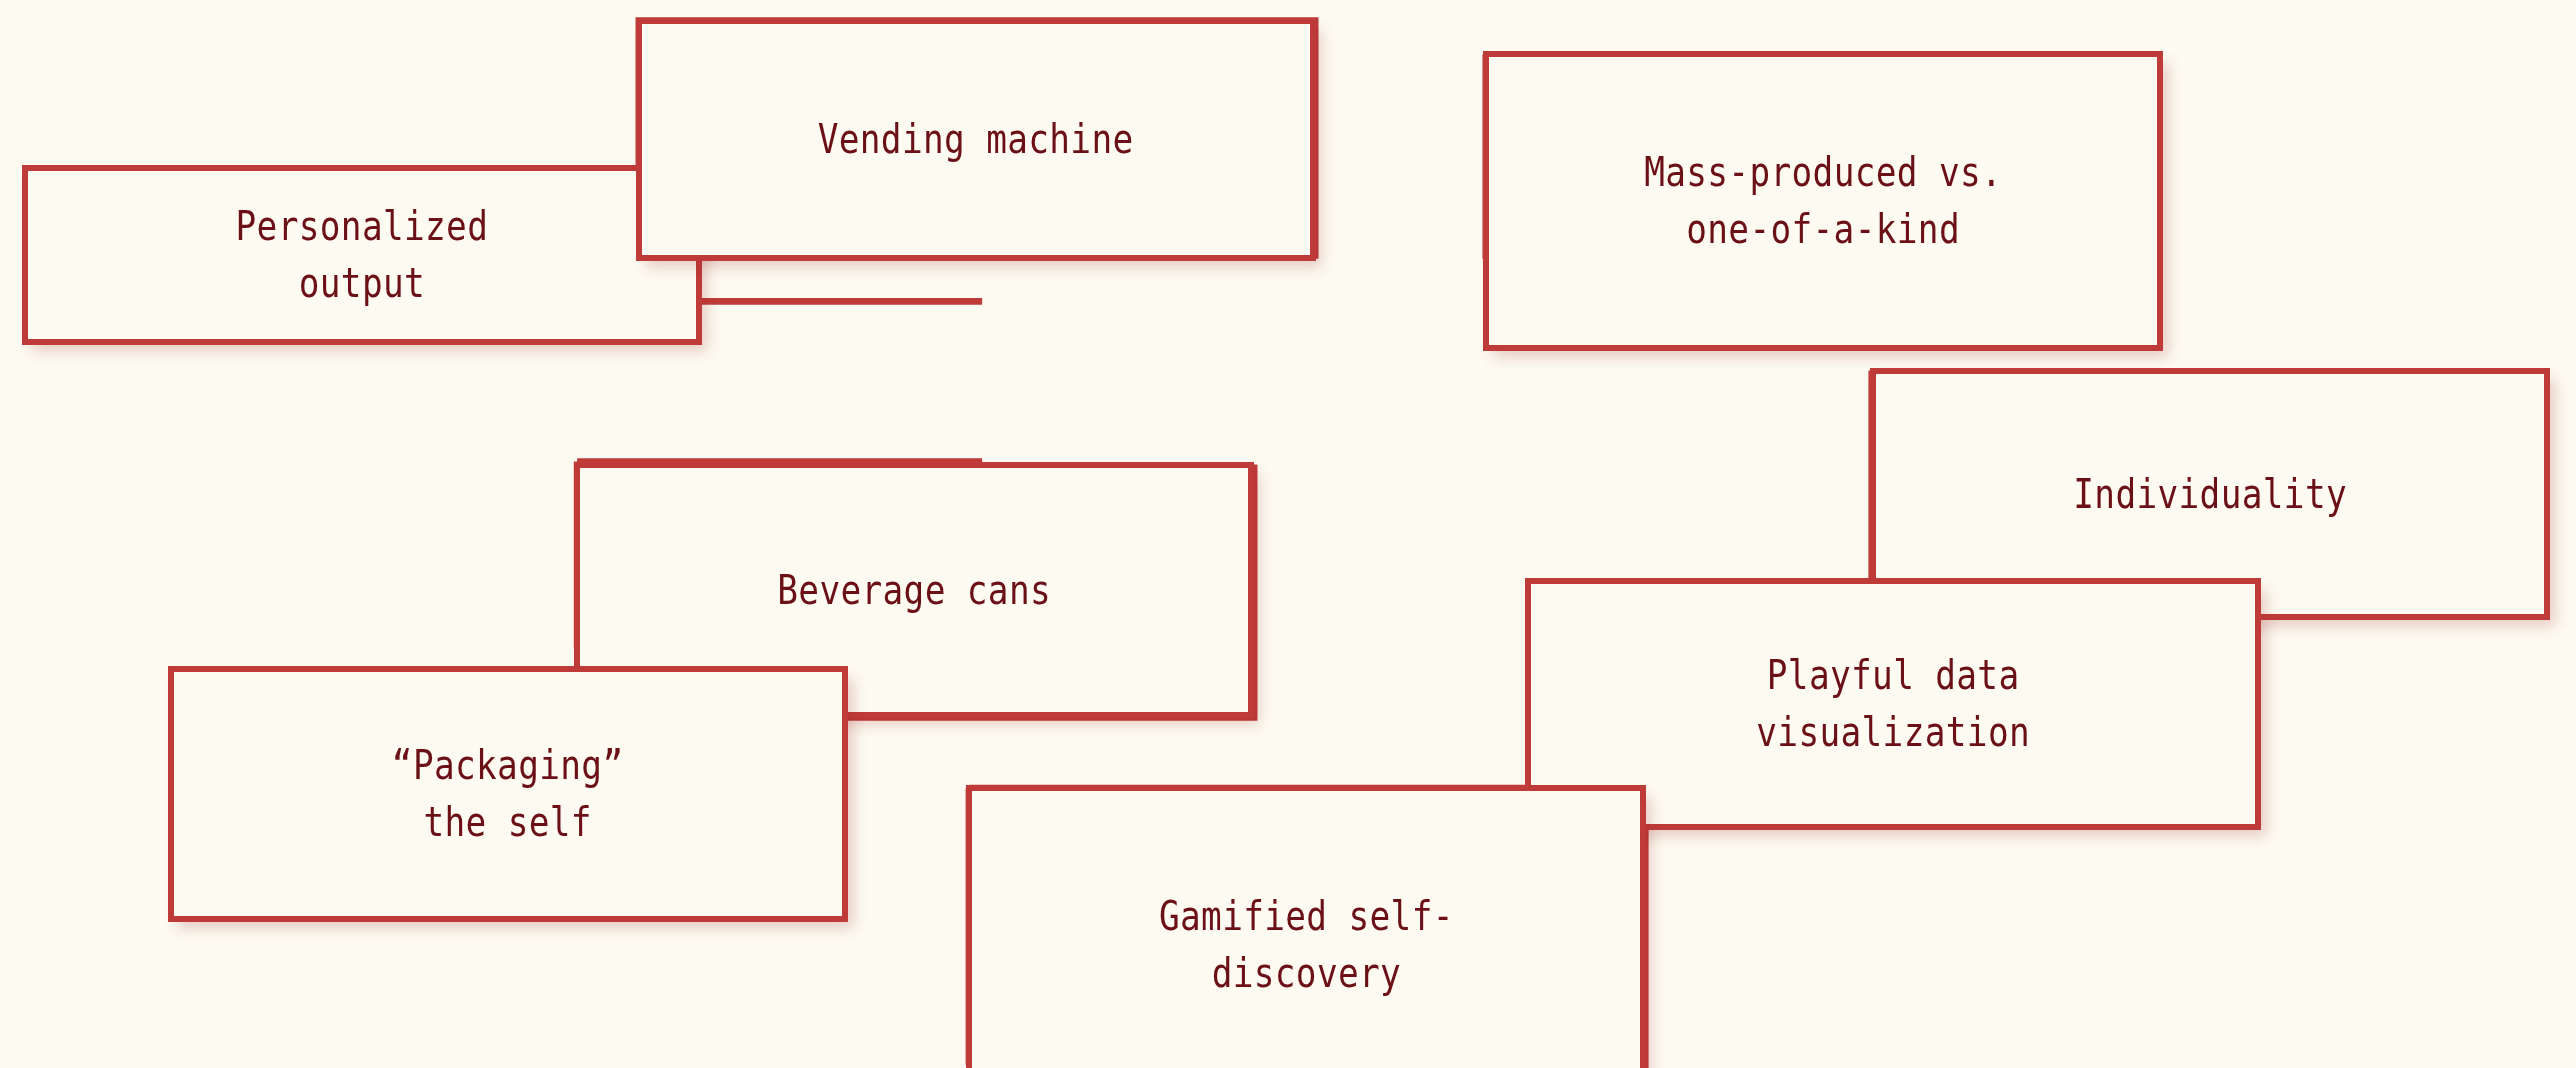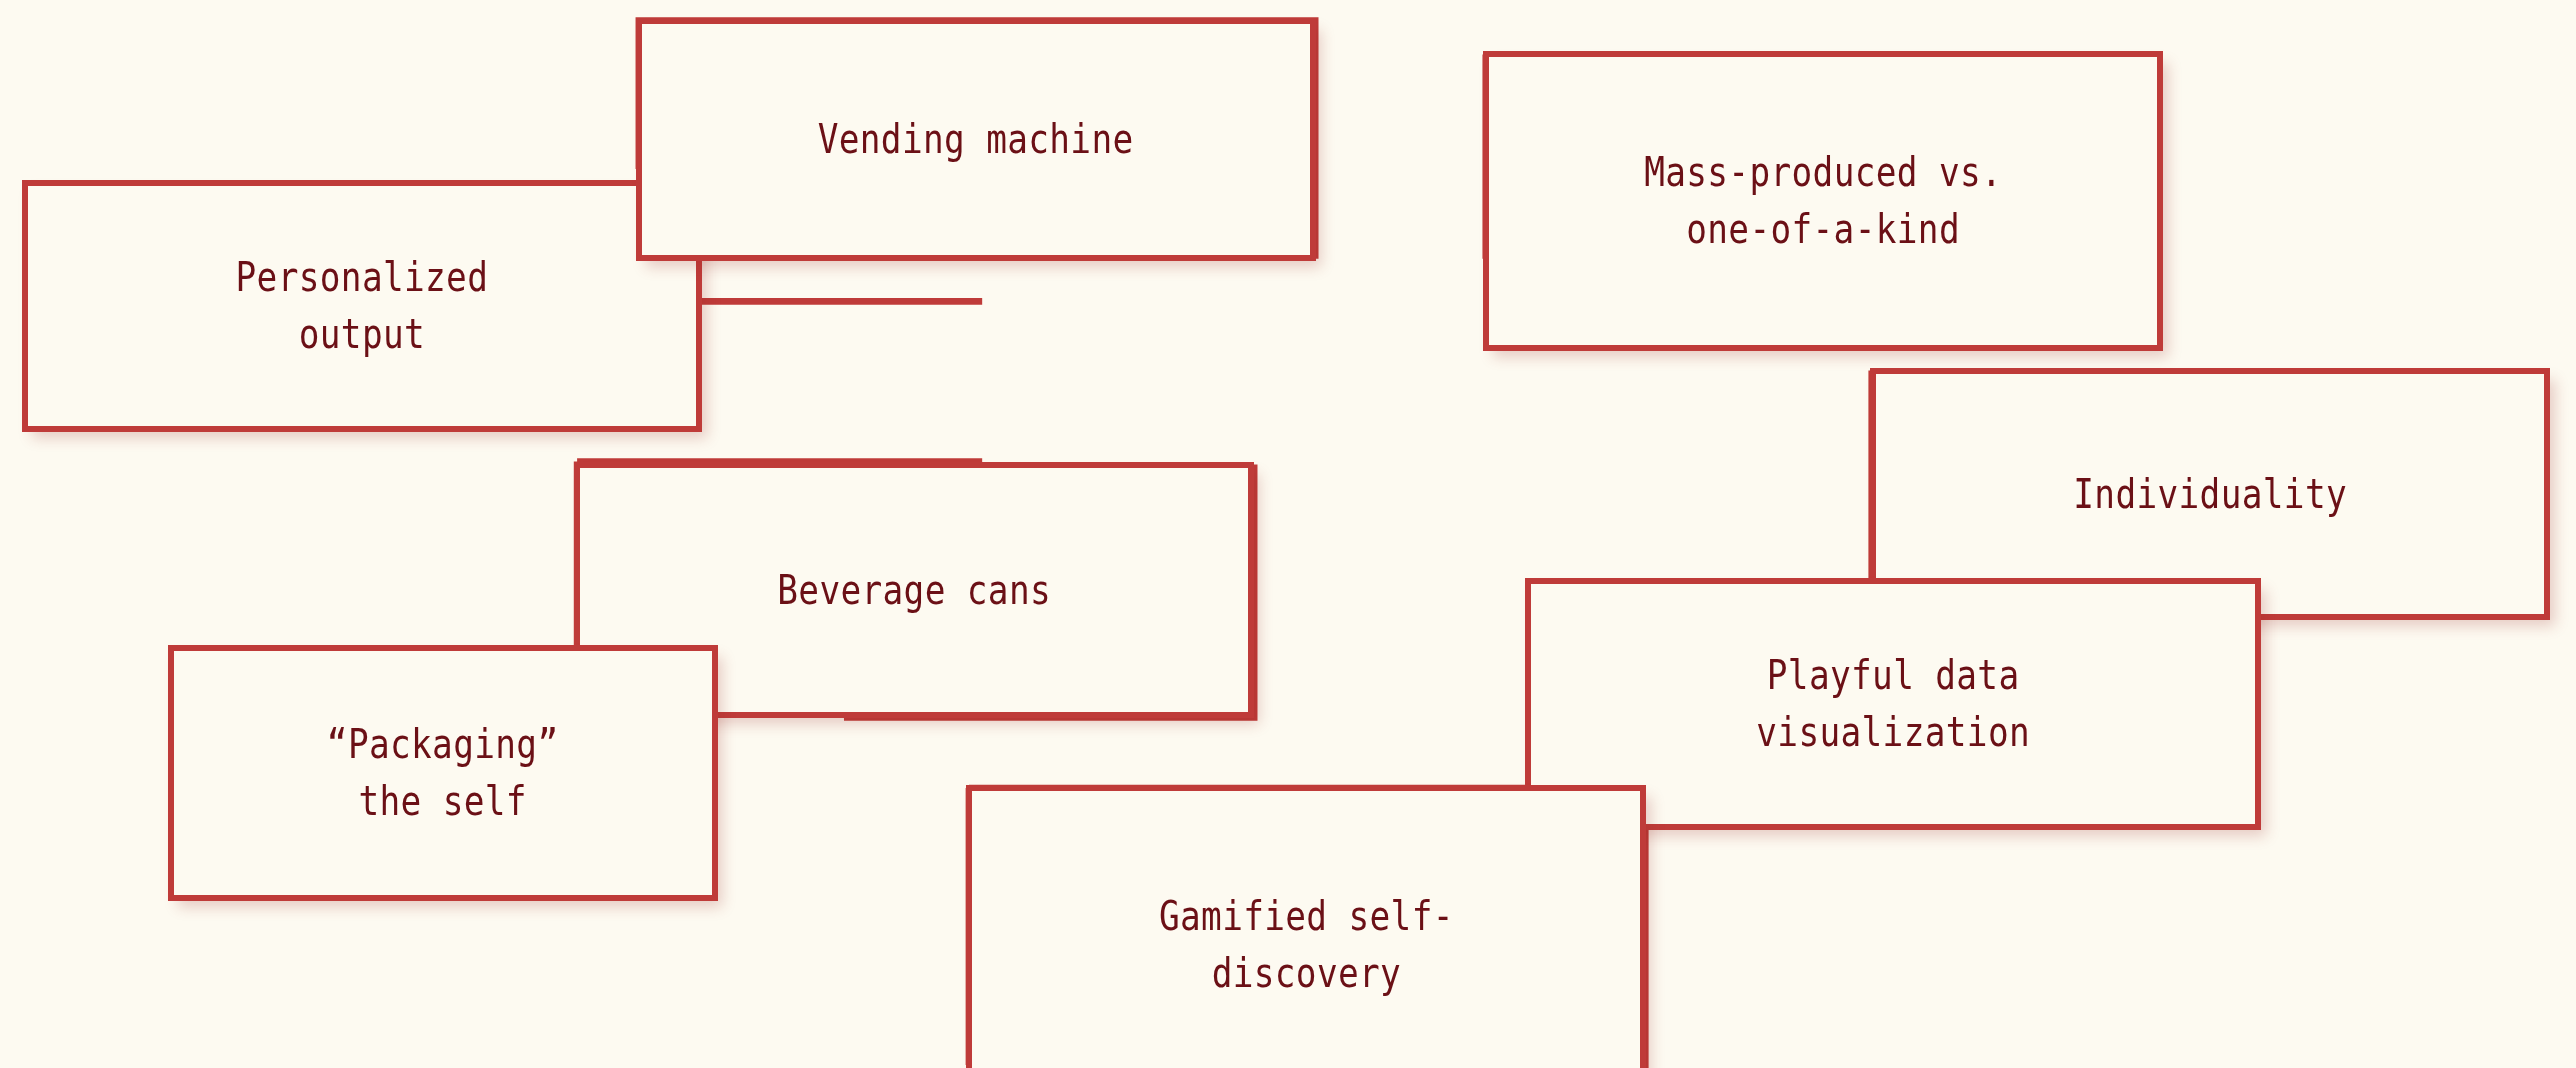--- a/index.html
+++ b/index.html
@@ -78,21 +78,21 @@
       <path d="M 3464 838 L 2536 838"></path>
 
       <path d="M 2078 1072 L 1318 1072"></path>
 
       <path d="M 1318 1072 L 1318 1449"></path>
 
       <path d="M 2238 1124 L 2238 1453"></path>
     </g>
   </svg>
 
-  <div class="node" style="left:22px; top:180px; width:680px; height:252px;">
+  <div class="node" style="left:22px; top:165px; width:680px; height:180px;">
     <span class="label">Personalized
 output</span>
   </div>
 
   <div class="node" style="left:636px; top:17.6px; width:680px; height:243px;">
     <span class="label">Vending machine</span>
   </div>
 
   <div class="node" style="left:1483px; top:51px; width:680px; height:300px;">
     <span class="label">Mass-produced vs.
@@ -101,21 +101,21 @@
 
 
   <div class="node" style="left:1870px; top:368px; width:680px; height:252px;">
     <span class="label">Individuality</span>
   </div>
 
   <div class="node" style="left:574px; top:462px; width:680px; height:256px;">
     <span class="label">Beverage cans</span>
   </div>
 
-  <div class="node" style="left:168px; top:645px; width:550px; height:256px;">
+  <div class="node" style="left:168px; top:666px; width:680px; height:256px;">
     <span class="label">“Packaging”
 the self</span>
   </div>
 
   <div class="node" style="left:1525px; top:578px; width:736px; height:252px;">
     <span class="label">Playful data
 visualization</span>
   </div>
 
   <div class="node" style="left:966px; top:785px; width:680px; height:319px;">

